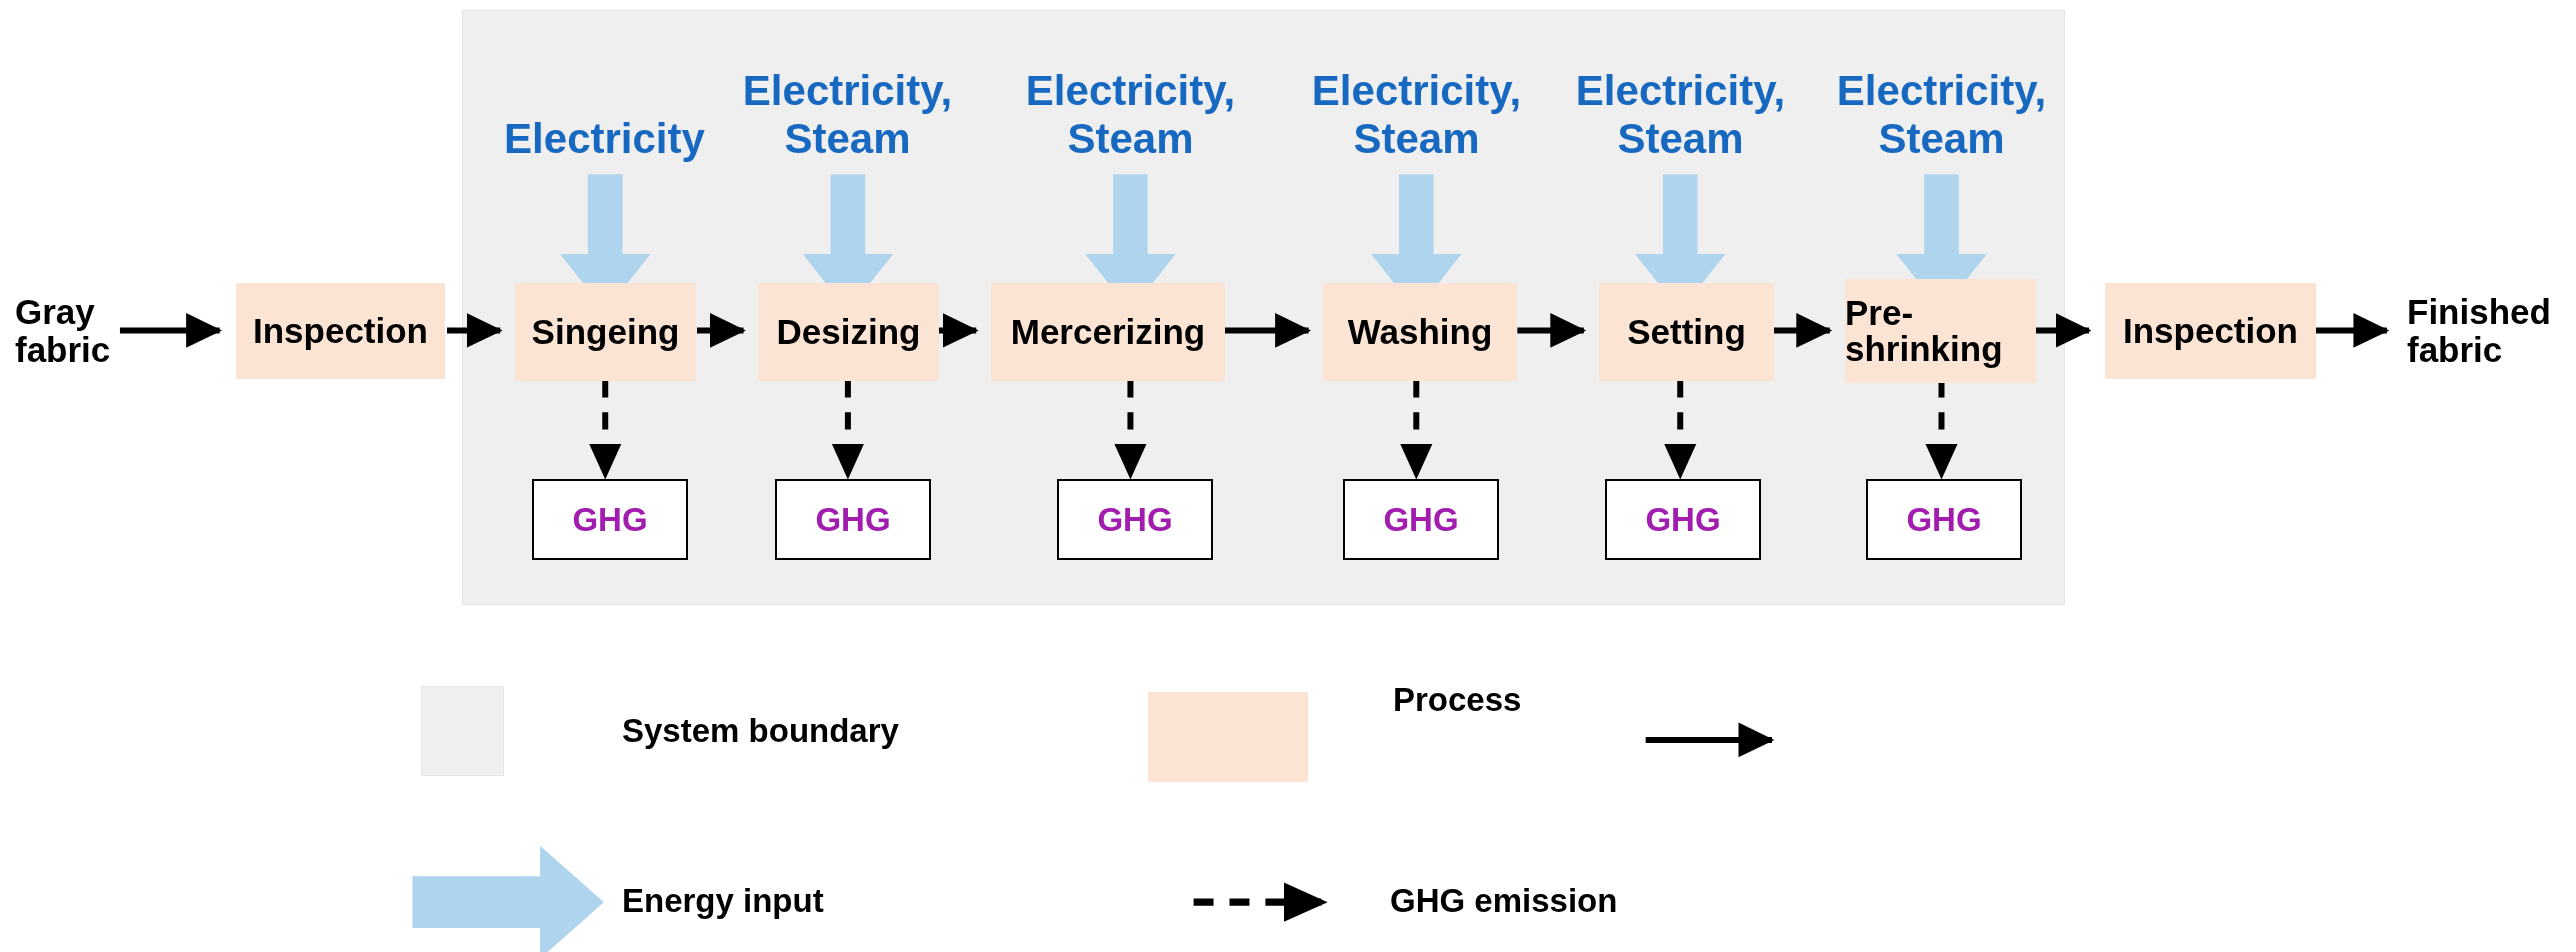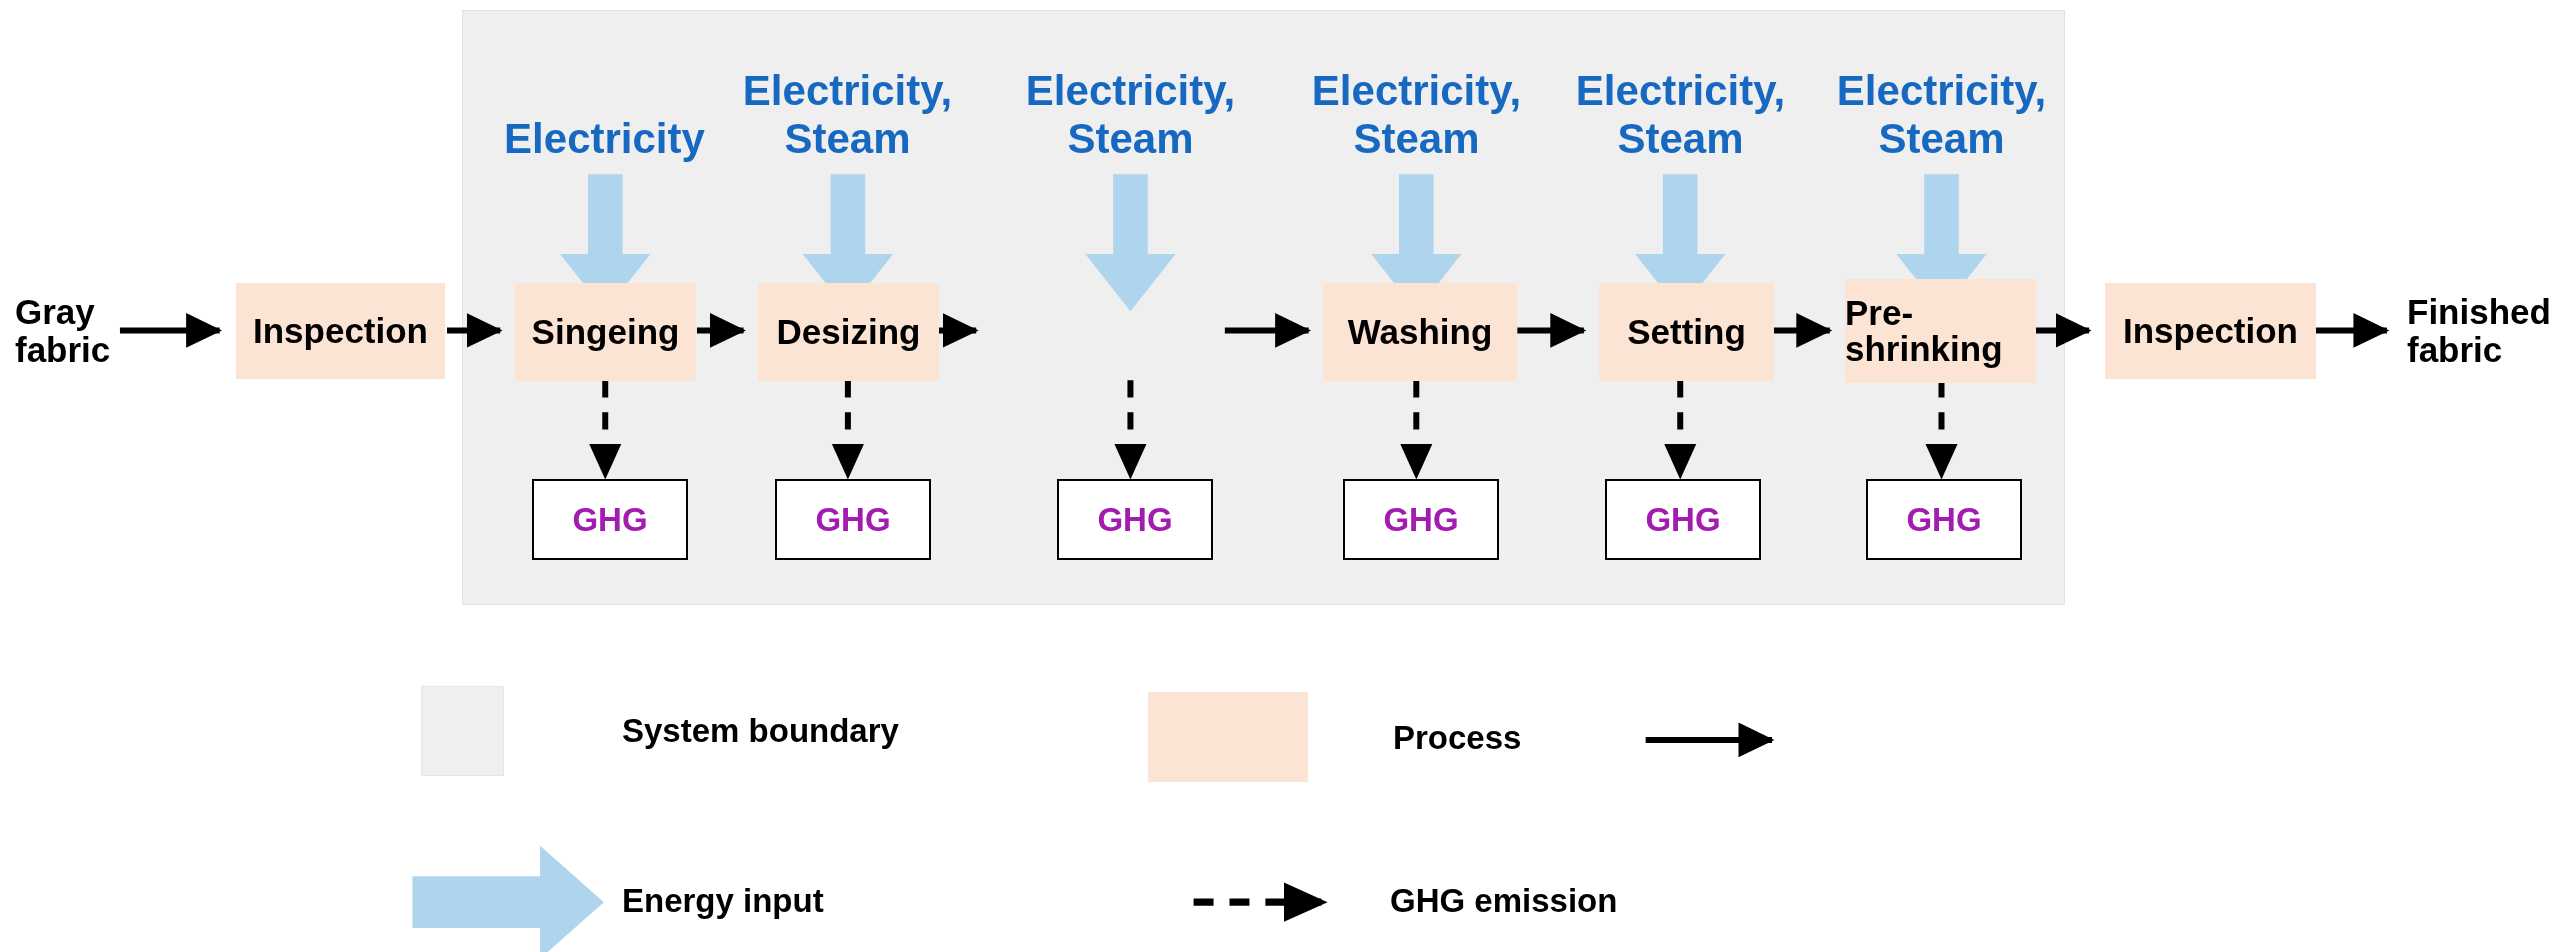--- a/index.html
+++ b/index.html
@@ -180,37 +180,38 @@
 Steam</div>
   <div class="abs energy-label" style="left:1317px; top:40px; width:199px; height:123px;">Electricity,
 Steam</div>
   <div class="abs energy-label" style="left:1581px; top:40px; width:199px; height:123px;">Electricity,
 Steam</div>
   <div class="abs energy-label" style="left:1842px; top:40px; width:199px; height:123px;">Electricity,
 Steam</div>
 
   <div class="abs process-box" style="left:515px; top:283px; width:181px; height:98px;">Singeing</div>
   <div class="abs process-box" style="left:758px; top:283px; width:181px; height:98px;">Desizing</div>
+  <div class="abs process-box" style="left:991px; top:283px; width:234px; height:98px;">Mercerizing</div>
   <div class="abs process-box" style="left:1323px; top:283px; width:194px; height:98px;">Washing</div>
   <div class="abs process-box" style="left:1599px; top:283px; width:175px; height:98px;">Setting</div>
   <div class="abs process-box two-line" style="left:1845px; top:279px; width:191px; height:104px;">Pre-
 shrinking</div>
 
   <div class="abs ghg-box" style="left:532px; top:479px; width:156px; height:81px;">GHG</div>
   <div class="abs ghg-box" style="left:775px; top:479px; width:156px; height:81px;">GHG</div>
   <div class="abs ghg-box" style="left:1057px; top:479px; width:156px; height:81px;">GHG</div>
   <div class="abs ghg-box" style="left:1343px; top:479px; width:156px; height:81px;">GHG</div>
   <div class="abs ghg-box" style="left:1605px; top:479px; width:156px; height:81px;">GHG</div>
   <div class="abs ghg-box" style="left:1866px; top:479px; width:156px; height:81px;">GHG</div>
 
   <div class="abs legend-swatch-gray" style="left:421px; top:686px; width:83px; height:90px;"></div>
   <div class="abs legend-text" style="left:622px; top:704px; height:53px;">System boundary</div>
 
   <div class="abs legend-swatch-peach" style="left:1148px; top:692px; width:160px; height:90px;"></div>
-  <div class="abs legend-text" style="left:1393px; top:711px; height:53px;">Process</div>
+  <div class="abs legend-text" style="left:1393px; top:673px; height:53px;">Process</div>
 
 
   <div class="abs legend-text" style="left:622px; top:874px; height:53px;">Energy input</div>
 
   <div class="abs legend-text" style="left:1390px; top:874px; height:53px;">GHG emission</div>
 
 </div>
 
 
 </body></html>

